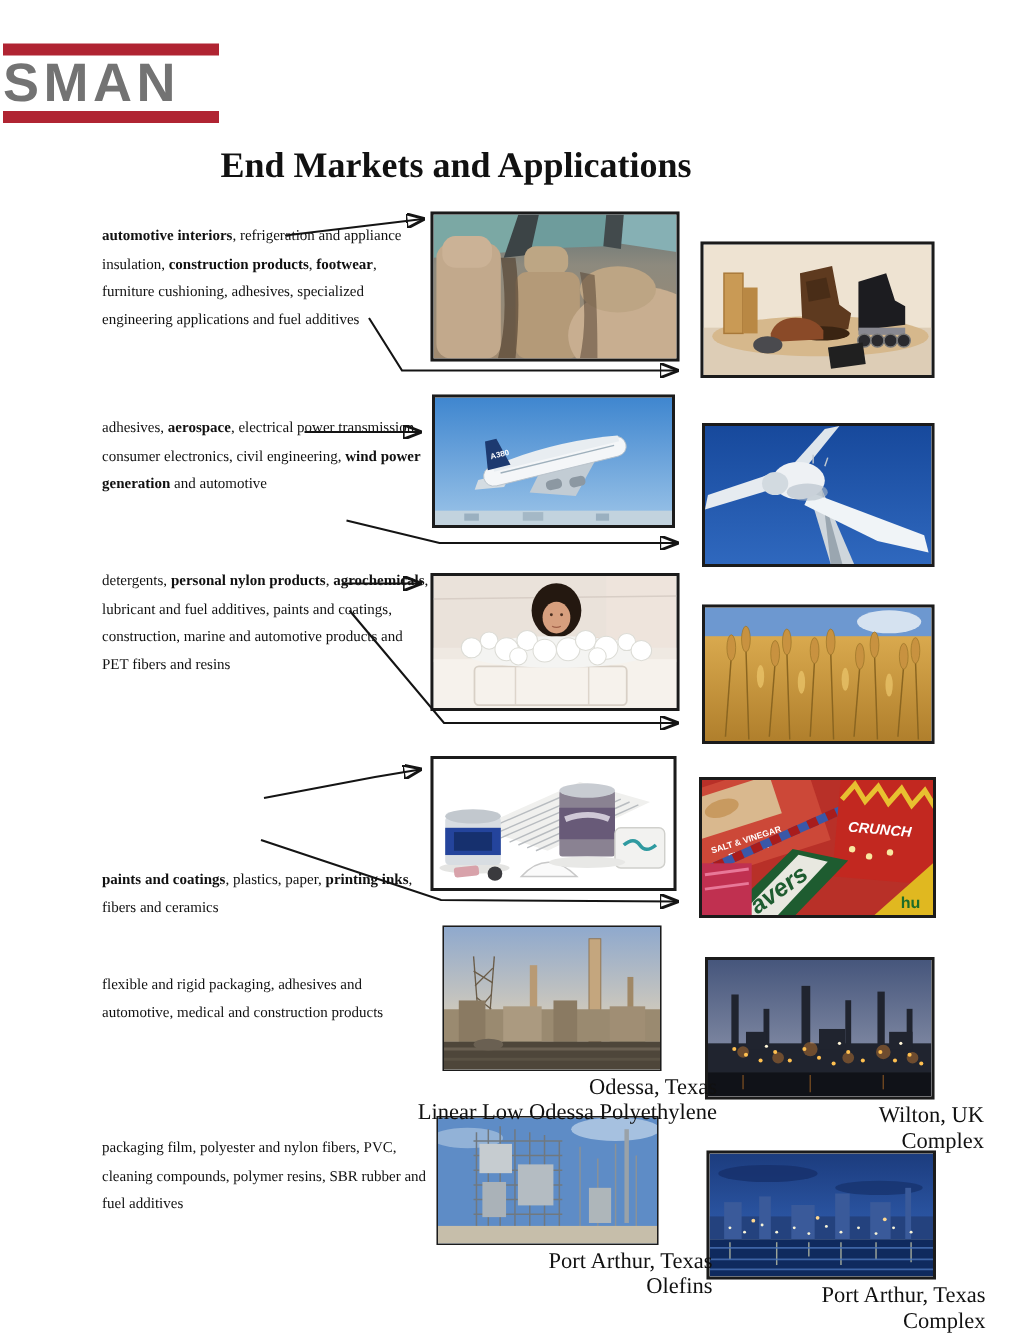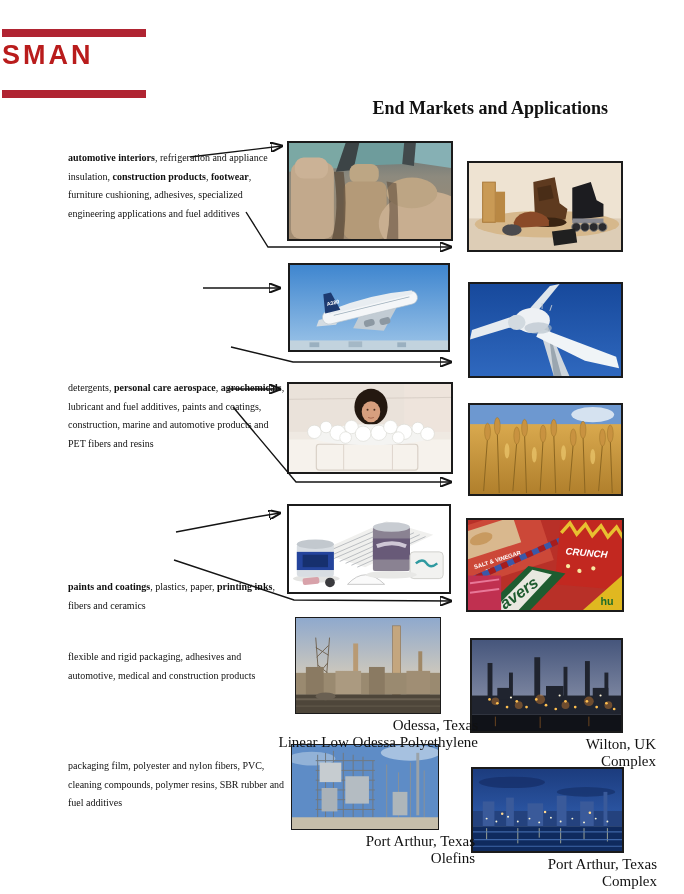--- a/index.html
+++ b/index.html
@@ -4,26 +4,26 @@
 <style>
   * { margin:0; padding:0; box-sizing:border-box; }
   html,body { background:#ffffff; }
   .page { position:relative; width:684px; height:894px; background:#fff;
           font-family:"Liberation Serif", serif; color:#111; overflow:hidden; }
 
   
   .logo { position:absolute; left:2px; top:29px; width:144px; }
   .logo .bar { height:8px; background:#b02432; }
   .logo .word { font-family:"Liberation Sans", sans-serif; font-weight:800;
-                font-size:27px; line-height:34px; letter-spacing:3px;
-                color:#b91c1c; padding:1px 0 18px 0; }
+                font-size:36px; line-height:34px; letter-spacing:3px;
+                color:#737373; padding:1px 0 2px 0; }
 
   
-  .title { position:absolute; top:98px; left:0; width:608px; text-align:right;
-           font-size:18px; font-weight:700; }
+  .title { position:absolute; top:98px; left:0; width:608px; text-align:center;
+           font-size:24px; font-weight:700; }
 
   
   .tblock { position:absolute; left:68px; width:219px; font-size:10px;
             line-height:18.5px; }
   .tblock b { font-weight:700; }
   .b1 { top:149px; } .b2 { top:277px; } .b3 { top:379px; }
   .b4 { top:540px;margin-top:38px; } .b5 { top:648px; } .b6 { top:757px; }
 
   
   .photo { position:absolute; border:2px solid #1b1b1b; background:#ddd; overflow:hidden; }
@@ -61,21 +61,22 @@
 
   <div class="logo">
     <div class="bar"></div>
     <div class="word">SMAN</div>
     <div class="bar"></div>
   </div>
 
   <h1 class="title">End Markets and Applications</h1>
 
   <p class="tblock b1"><b>automotive interiors</b><span>, refrigeration and appliance insulation, </span><b>construction products</b><span>, </span><b>footwear</b><span>, furniture cushioning, adhesives, specialized engineering applications and fuel additives</span></p>
-  <p class="tblock b3"><span>detergents, </span><b>personal care aerospace</b><span>, </span><b>agrochemicals</b><span>, lubricant and fuel additives, paints and coatings, construction, marine and automotive products and PET fibers and resins</span></p>
+  <p class="tblock b2"><span>adhesives, </span><b>aerospace</b><span>, electrical power transmission, consumer electronics, civil engineering, </span><b>wind power generation</b><span> and automotive</span></p>
+  <p class="tblock b3"><span>detergents, </span><b>personal nylon products</b><span>, </span><b>agrochemicals</b><span>, lubricant and fuel additives, paints and coatings, construction, marine and automotive products and PET fibers and resins</span></p>
   <p class="tblock b4"><b>paints and coatings</b><span>, plastics, paper, </span><b>printing inks</b><span>, fibers and ceramics</span></p>
   <p class="tblock b6"><span>packaging film, polyester and nylon fibers, PVC, cleaning compounds, polymer resins, SBR rubber and fuel additives</span></p>
   <p class="tblock b5"><span>flexible and rigid packaging, adhesives and automotive, medical and construction products</span></p>
 
   <figure class="photo ph-car">
     <svg viewBox="0 0 166 100" preserveAspectRatio="none">
       <defs>
         <linearGradient id="carbg" x1="0" y1="0" x2="0" y2="1">
           <stop offset="0" stop-color="#5d6f74"></stop>
             <stop offset="0.35" stop-color="#8d8a7e"></stop>

